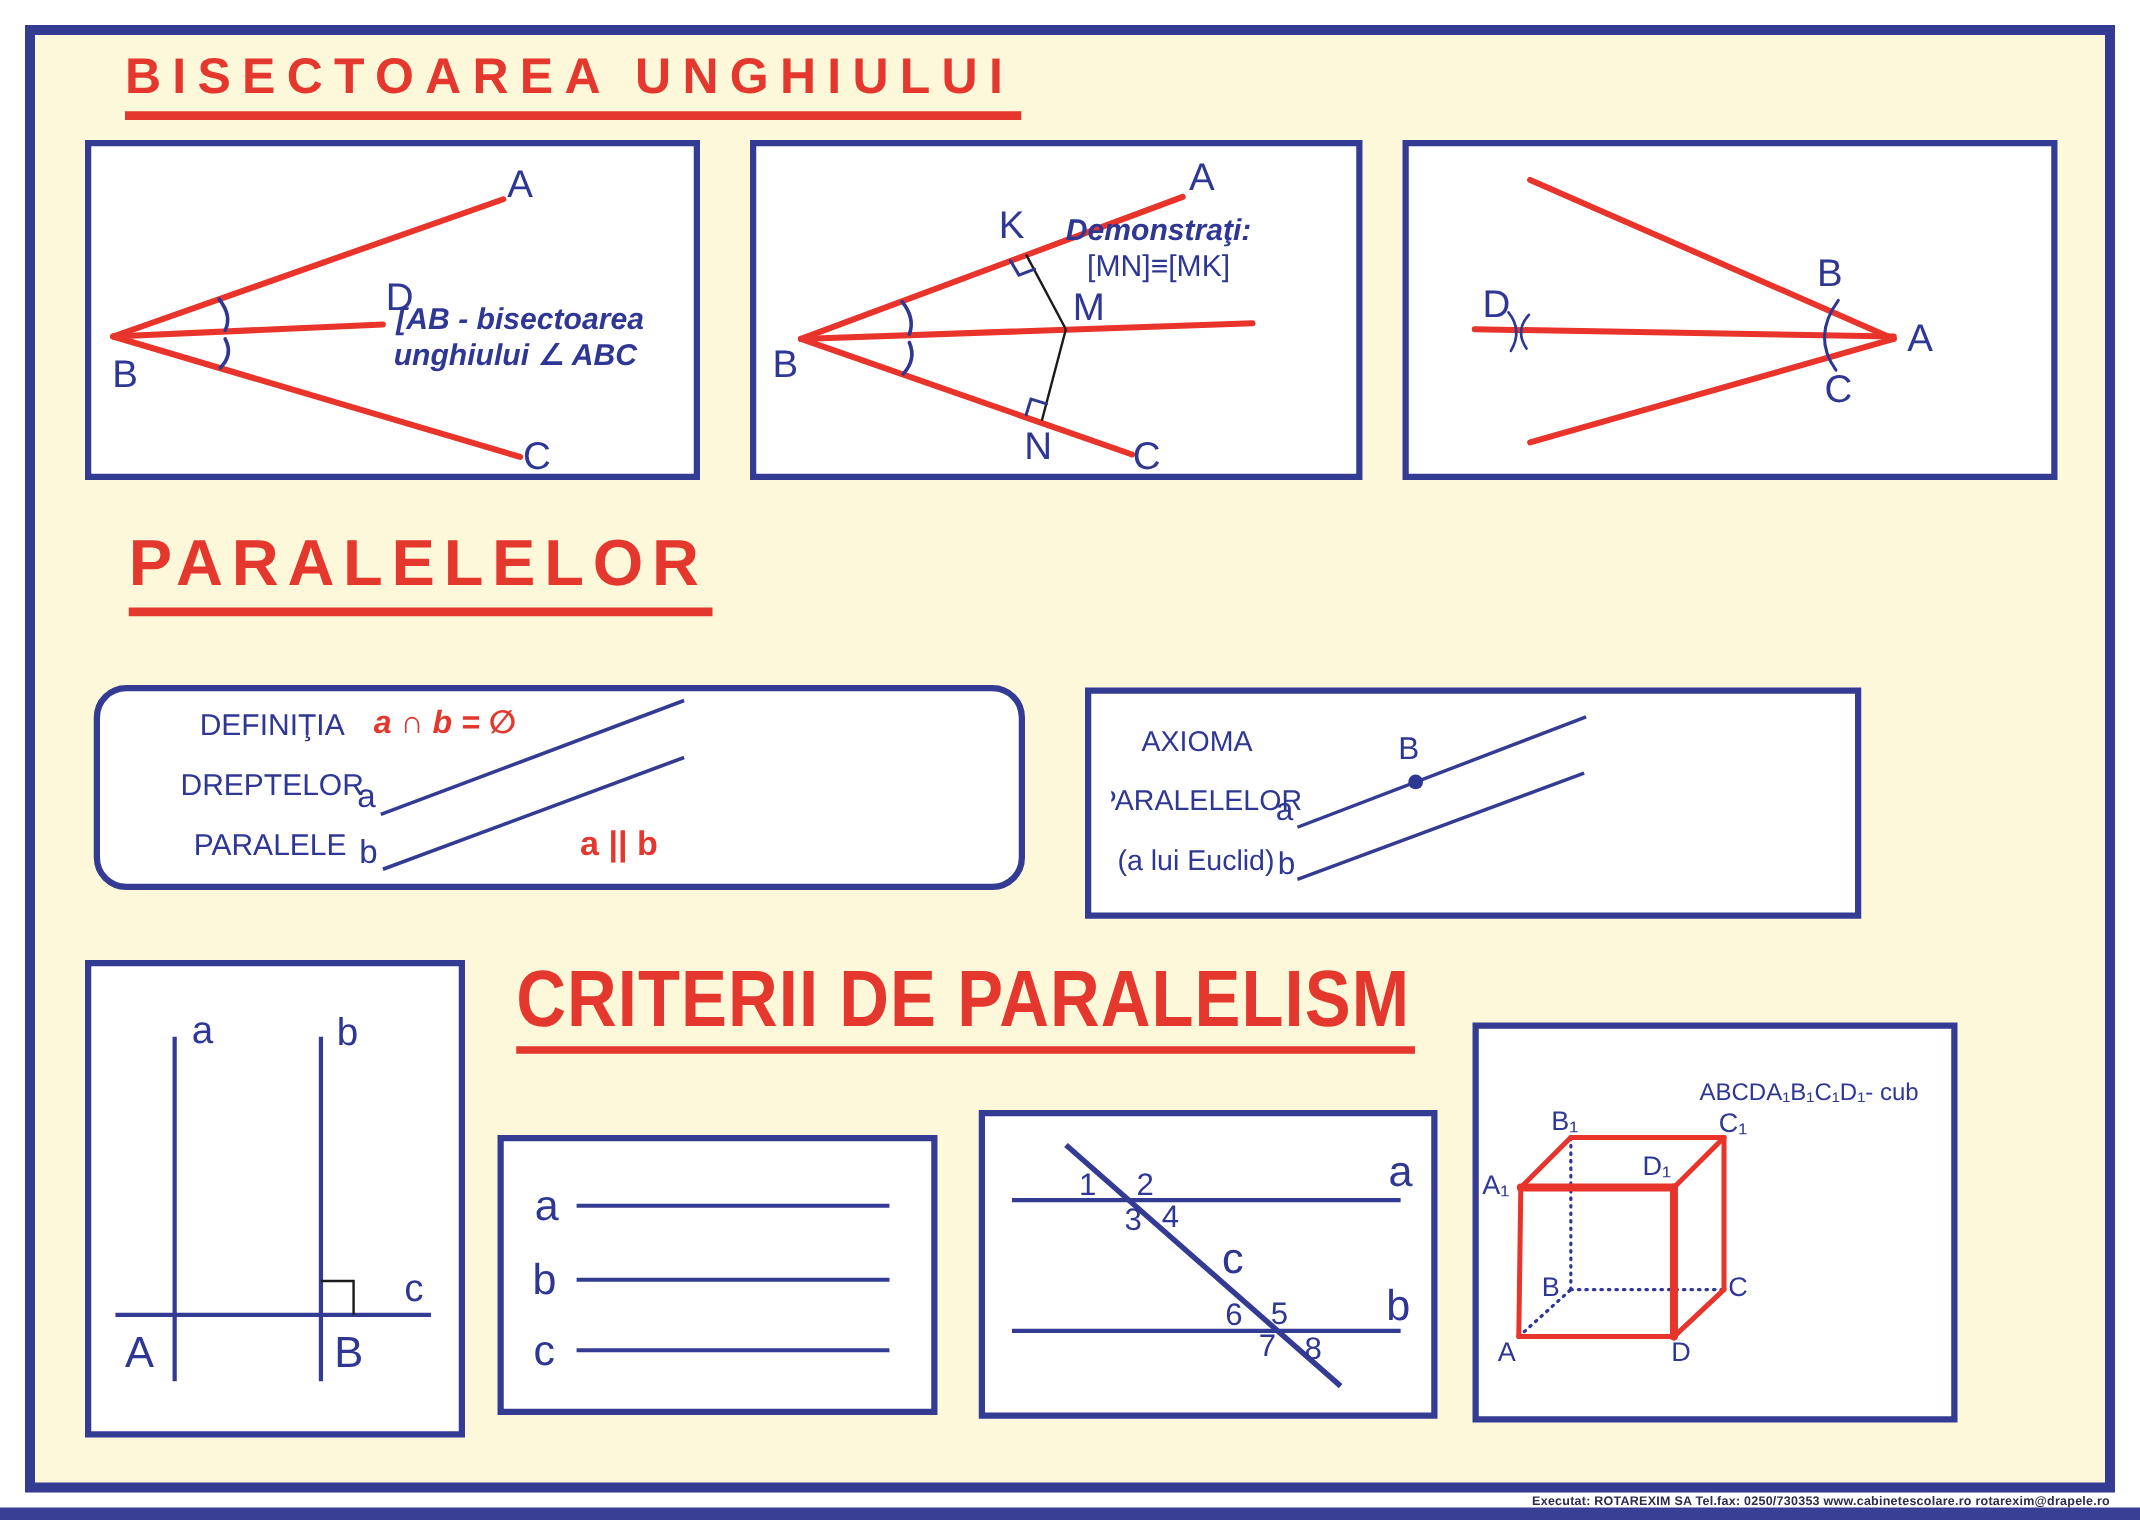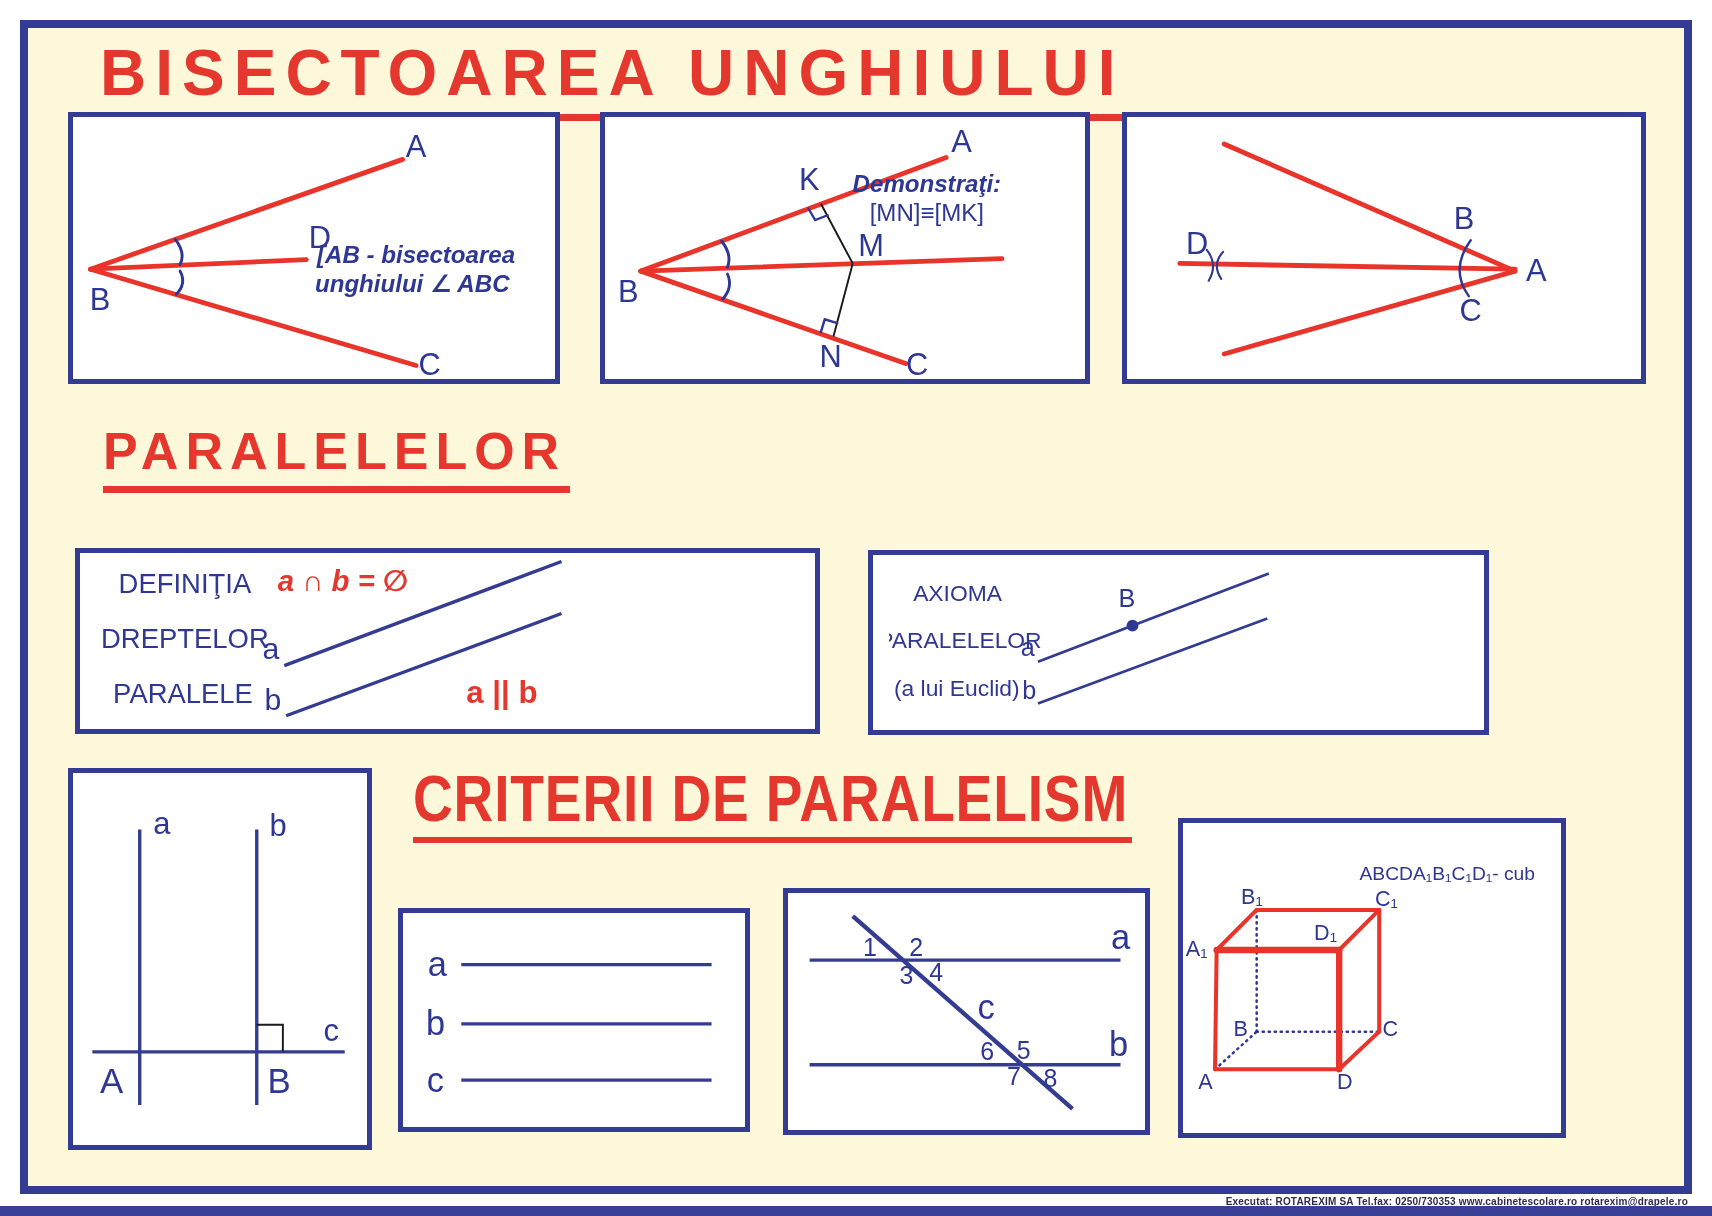--- a/index.html
+++ b/index.html
@@ -12,21 +12,21 @@
     background:#fdf8d9;border:8px solid #333b92;box-sizing:border-box;
   }
   .panel{
     position:absolute;background:#ffffff;border:5px solid #333b92;box-sizing:border-box;
   }
   .panel svg{display:block;width:100%;height:100%;}
   .sec-title{
     position:absolute;color:#e4372e;font-weight:bold;white-space:nowrap;
     border-bottom:7px solid #e4372e;line-height:1.05;
   }
-  #title-bisectoarea{left:100px;top:40px;font-size:64px;letter-spacing:9px;padding:0 6px 7px 0;}
+  #title-bisectoarea{left:100px;top:40px;font-size:40px;letter-spacing:9px;padding:0 6px 7px 0;}
   #title-paralelism{left:103px;top:424px;font-size:52px;letter-spacing:7px;padding:0 4px 7px 0;}
   #title-criterii{
     left:413px;top:766px;font-size:64px;letter-spacing:1px;border-bottom-width:6px;
     padding:0 4px 4px 0;transform:scaleX(0.86);transform-origin:left top;
   }
   .footer-credits{
     position:absolute;top:1196px;right:24px;font-size:10px;color:#2b2b4e;
     letter-spacing:0.2px;white-space:nowrap;font-weight:bold;
   }
   .bottom-bar{
@@ -105,21 +105,21 @@
     <path class="bluearc" style="stroke-width:2.2" d="M95,140 Q83,153 93,168"></path>
     <text class="pl" x="420" y="170" text-anchor="middle">A</text>
     <text class="pl" x="345" y="116" text-anchor="middle">B</text>
     <text class="pl" x="352" y="212" text-anchor="middle">C</text>
     <text class="pl" x="68" y="142" text-anchor="middle">D</text>
   </svg>
 </div>
 
 <div class="sec-title" id="title-paralelism">PARALELELOR</div>
 
-<div class="panel" style="left:75px;top:548px;width:745px;height:186px;">
+<div class="panel" style="left:75px;top:548px;width:745px;height:164px;border-radius:26px;">
   <svg viewBox="0 0 745 186">
     <text class="coltxt" x="95" y="42" text-anchor="middle">DEFINIŢIA</text>
     <text class="coltxt" x="95" y="100" text-anchor="middle">DREPTELOR</text>
     <text class="coltxt" x="93" y="158" text-anchor="middle">PARALELE</text>
     <text class="redf" x="262" y="40" text-anchor="middle">a ∩ b = ∅</text>
     <line class="blueline" x1="200" y1="119" x2="493" y2="9"></line>
     <line class="blueline" x1="202" y1="172" x2="493" y2="64"></line>
     <text class="pl" x="186" y="112" text-anchor="middle">a</text>
     <text class="pl" x="188" y="166" text-anchor="middle">b</text>
     <text class="redp" x="430" y="158" text-anchor="middle">a || b</text>

